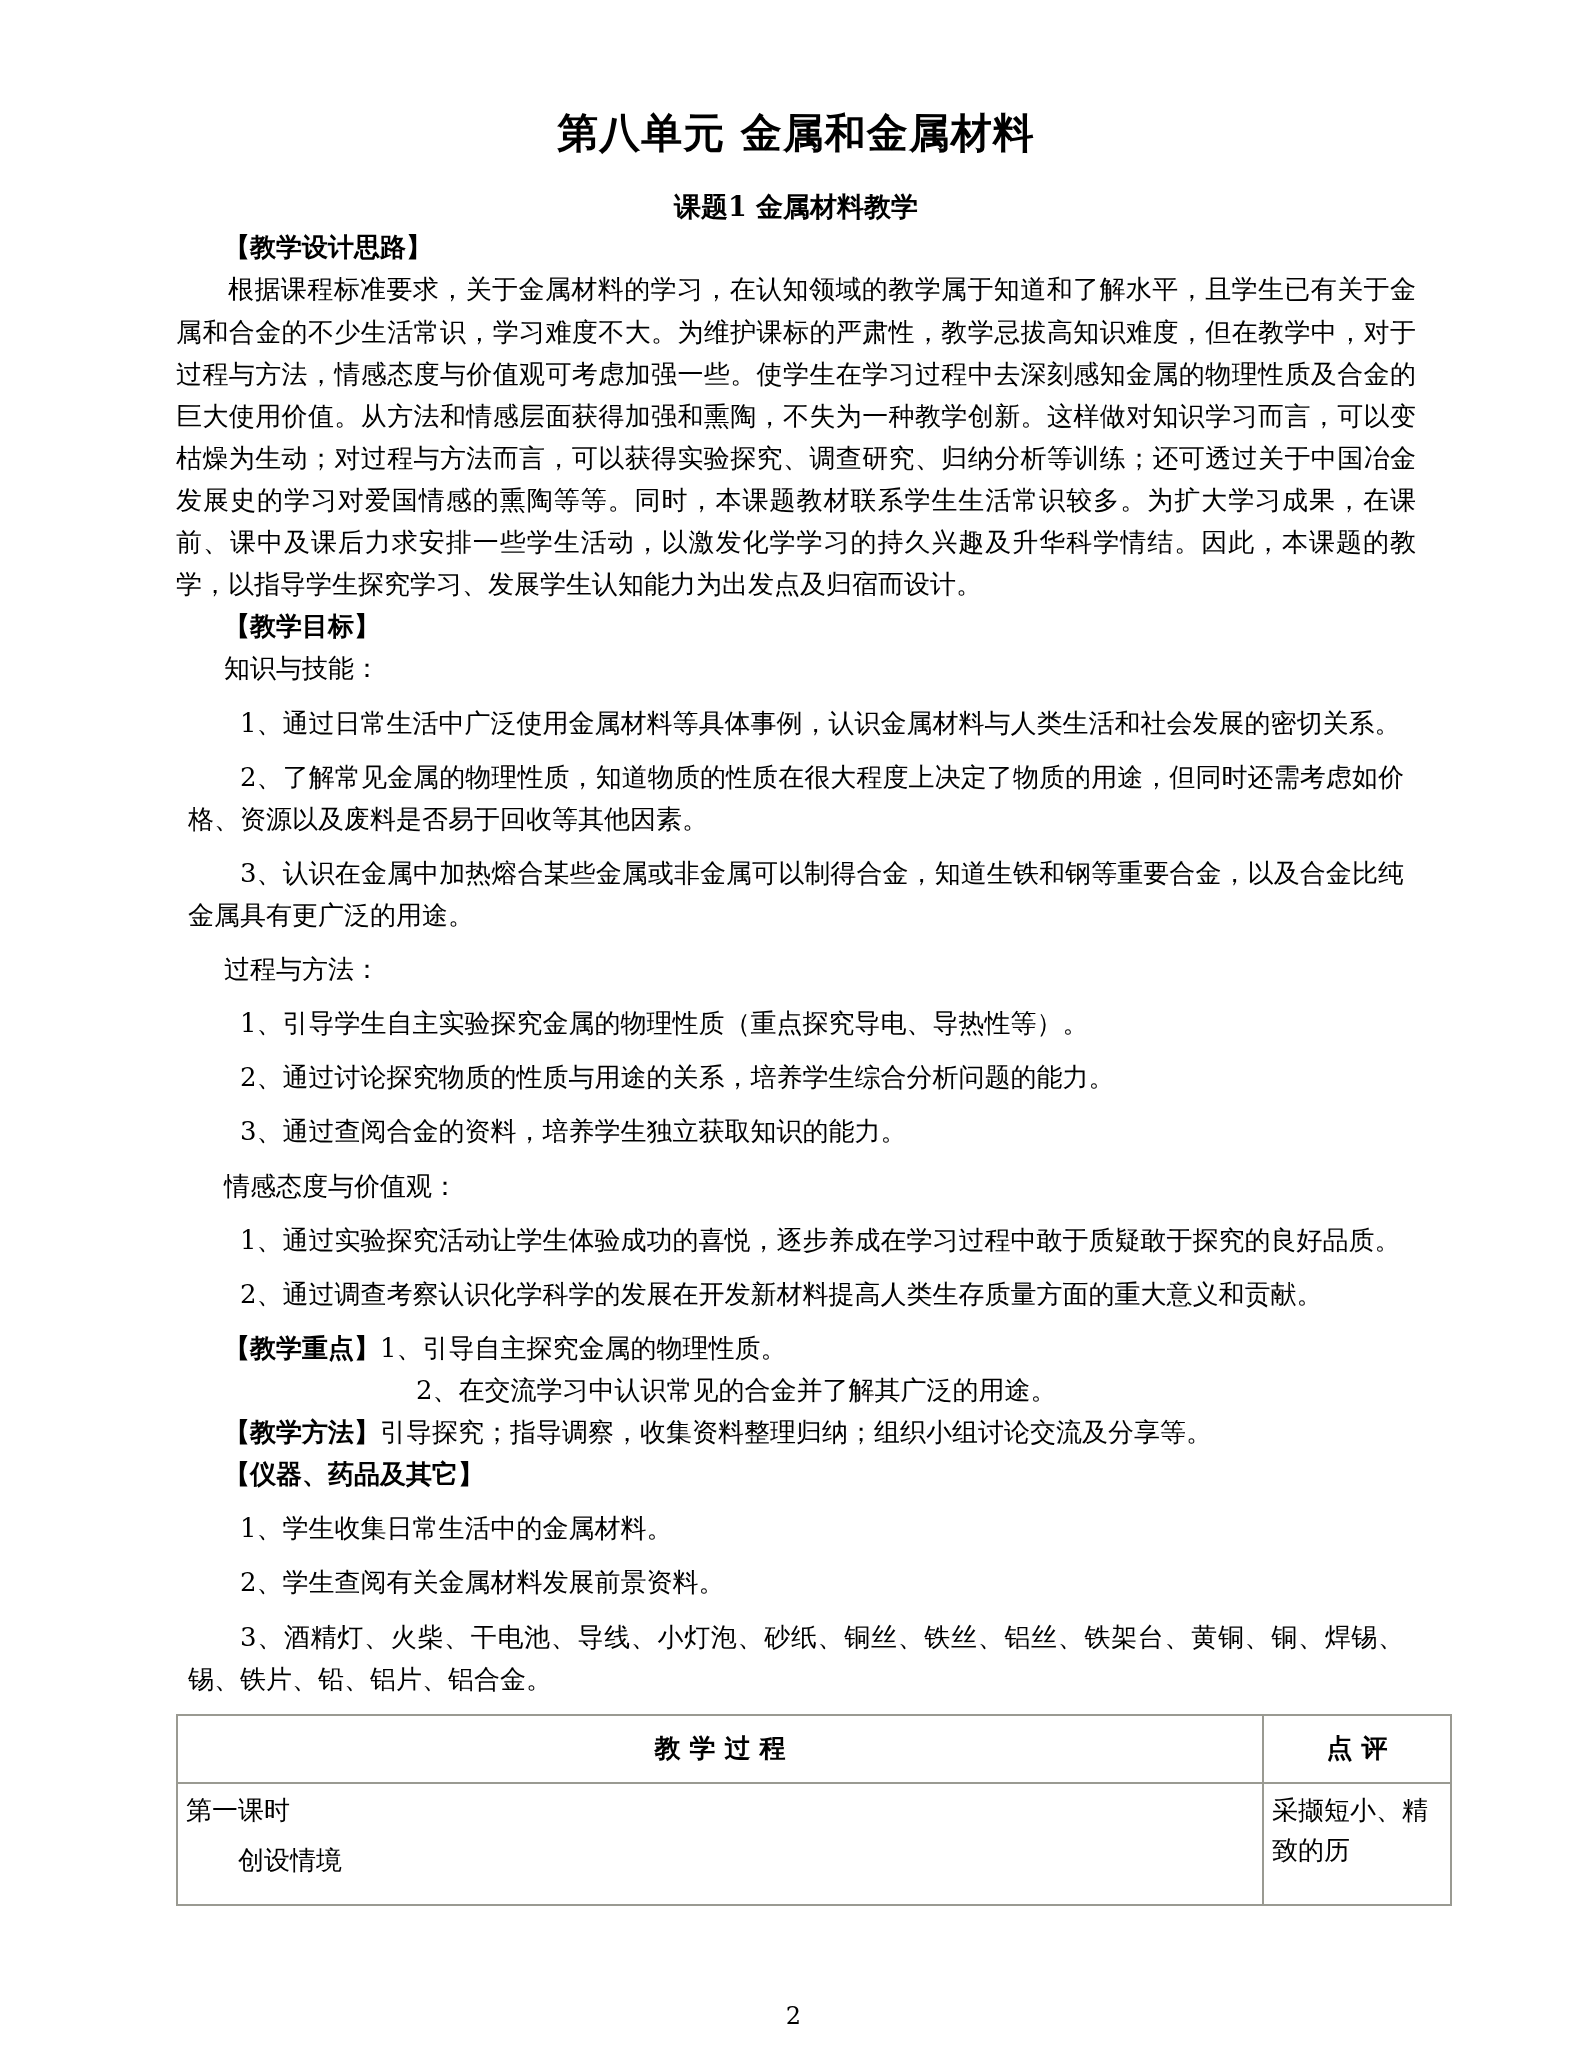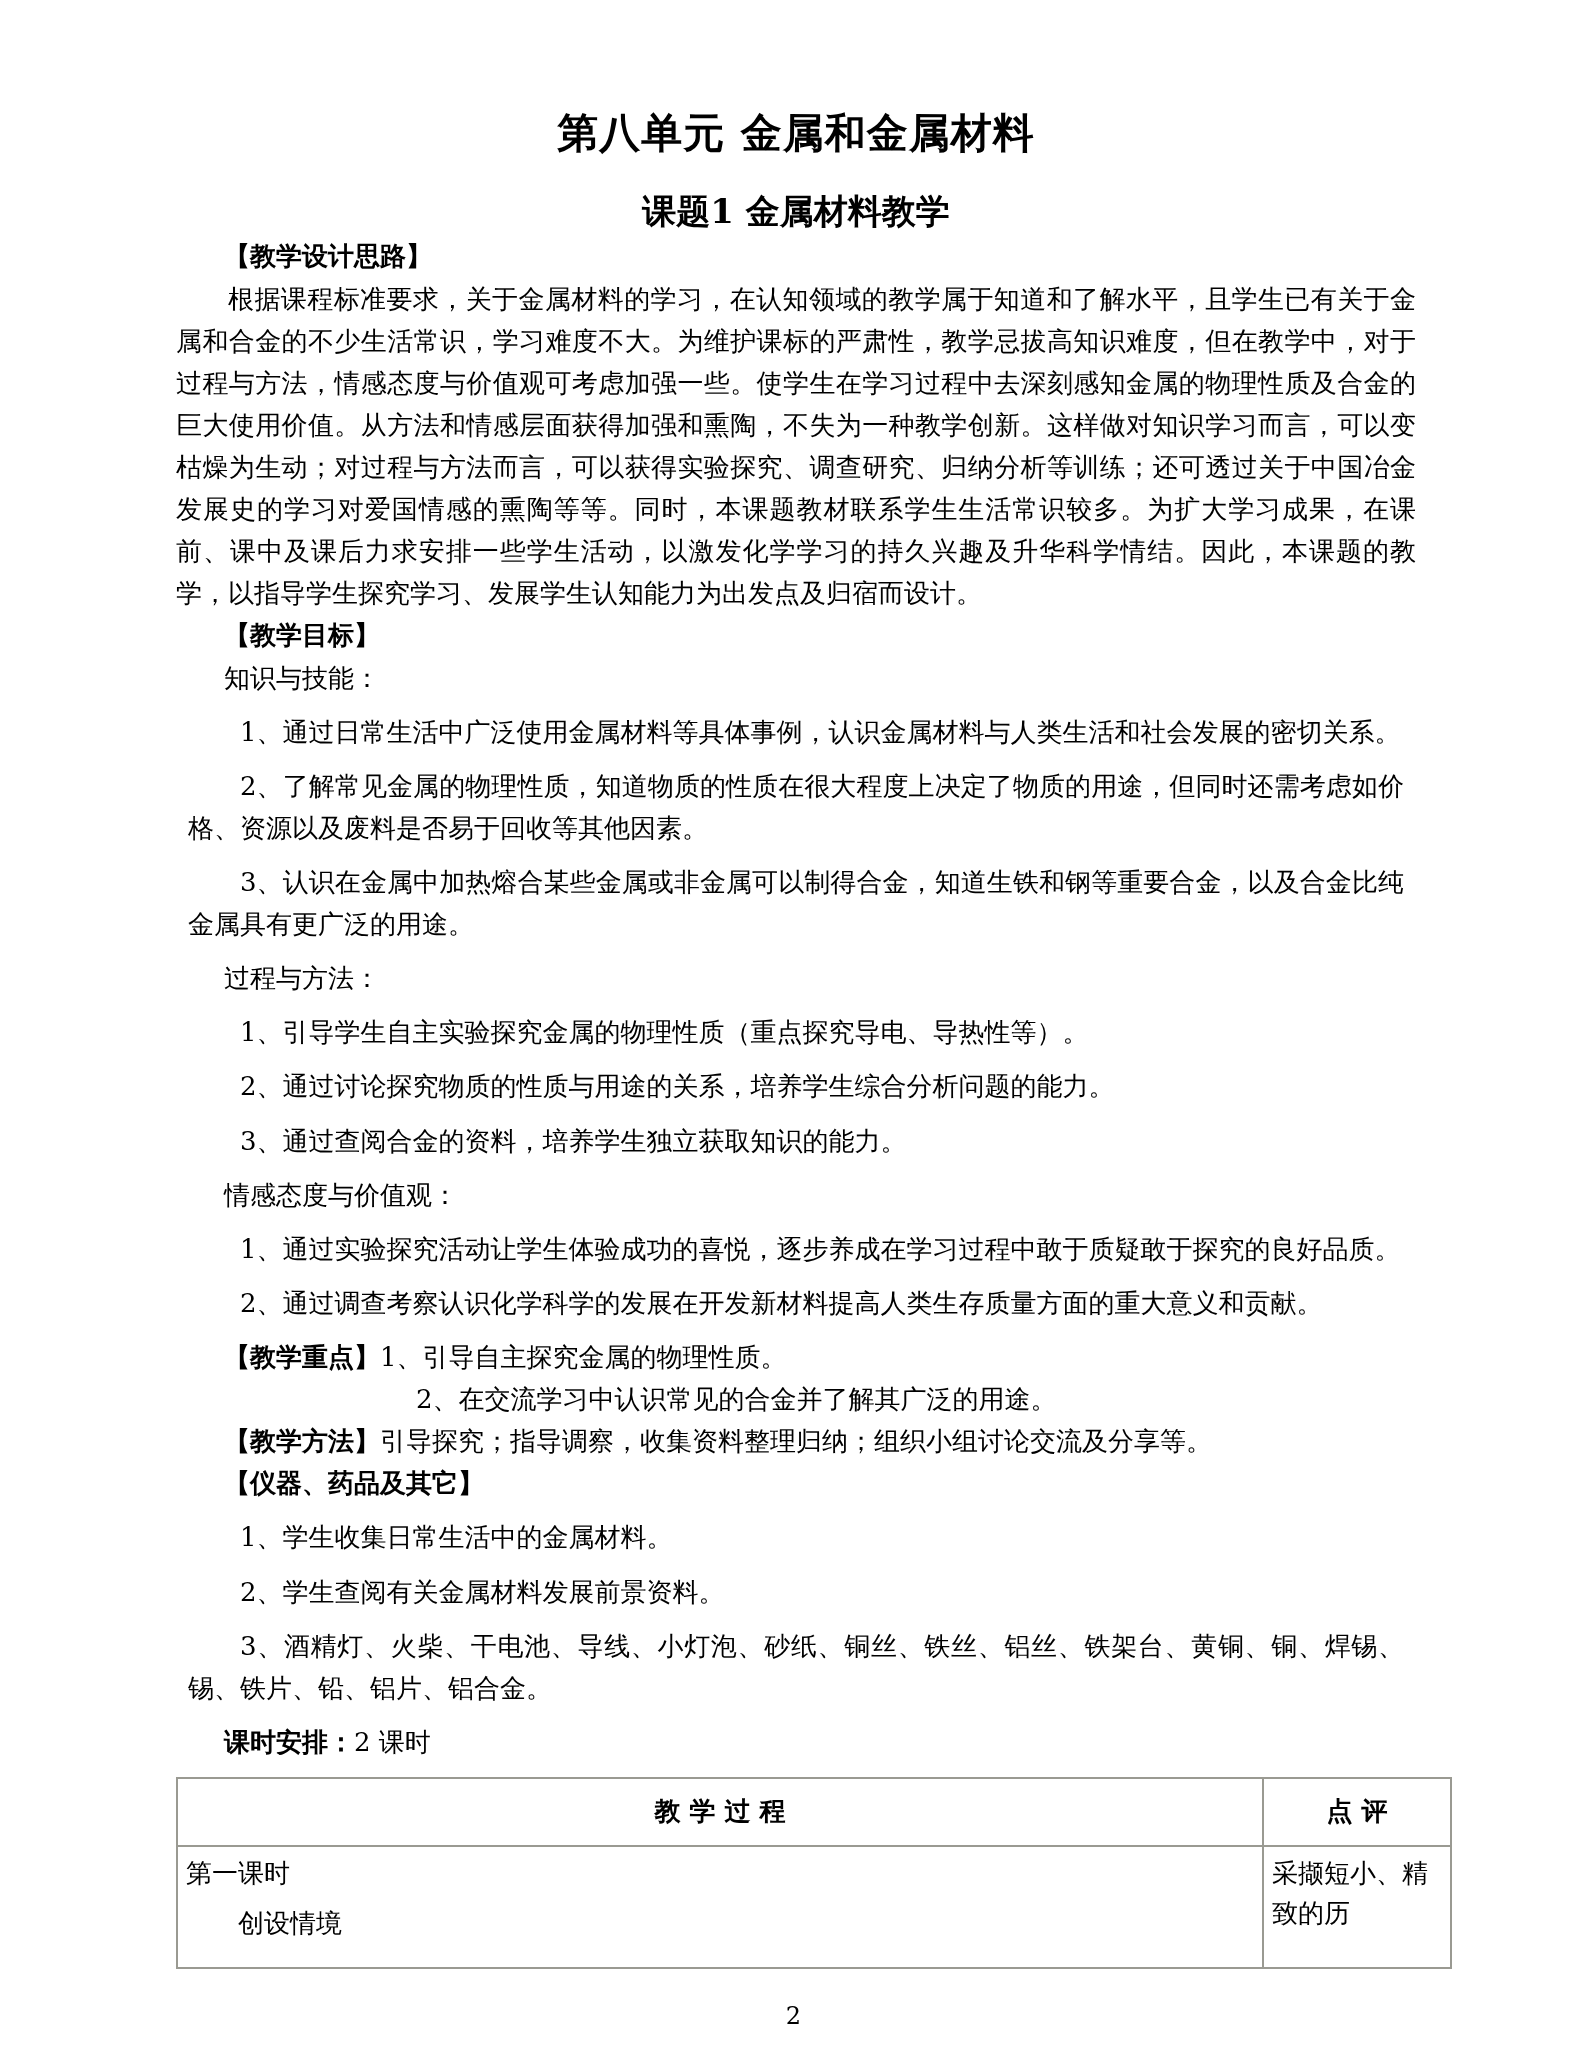--- a/index.html
+++ b/index.html
@@ -34,21 +34,21 @@
     text-align: center;
     font-size: 41px;
     font-weight: bold;
     letter-spacing: 1px;
     margin: 0;
     padding-top: 108px;
     line-height: 1.25;
   }
   .doc-subtitle {
     text-align: center;
-    font-size: 34px;
+    font-size: 27px;
     font-weight: bold;
     margin: 0;
     padding-top: 30px;
     line-height: 1.3;
   }
 
   
   .section-heading {
     font-size: 26px;
     font-weight: bold;
@@ -167,21 +167,20 @@
     <p class="label-line"><span class="bold-inline">【教学重点】</span><span>1、引导自主探究金属的物理性质。</span></p>
     <p class="label-line indent-deep">2、在交流学习中认识常见的合金并了解其广泛的用途。</p>
 
     <p class="label-line"><span class="bold-inline">【教学方法】</span><span>引导探究；指导调察，收集资料整理归纳；组织小组讨论交流及分享等。</span></p>
 
     <p class="section-heading">【仪器、药品及其它】</p>
     <p class="list-item">1、学生收集日常生活中的金属材料。</p>
     <p class="list-item">2、学生查阅有关金属材料发展前景资料。</p>
     <p class="list-item">3、酒精灯、火柴、干电池、导线、小灯泡、砂纸、铜丝、铁丝、铝丝、铁架台、黄铜、铜、焊锡、锡、铁片、铅、铝片、铝合金。</p>
 
-    <p class="label-line"><span class="bold-inline">课时安排</span><span class="bold-inline">：</span><span>2 课时</span></p>
 
     <table class="process-table">
       <tbody>
         <tr>
           <td class="th-cell col-main">教  学  过  程</td>
           <td class="th-cell col-note">点  评</td>
         </tr>
         <tr>
           <td class="cell-body col-main"><span>第一课时</span><span class="cell-sub">创设情境</span></td>
           <td class="cell-body col-note note-text">采撷短小、精致的历</td>

